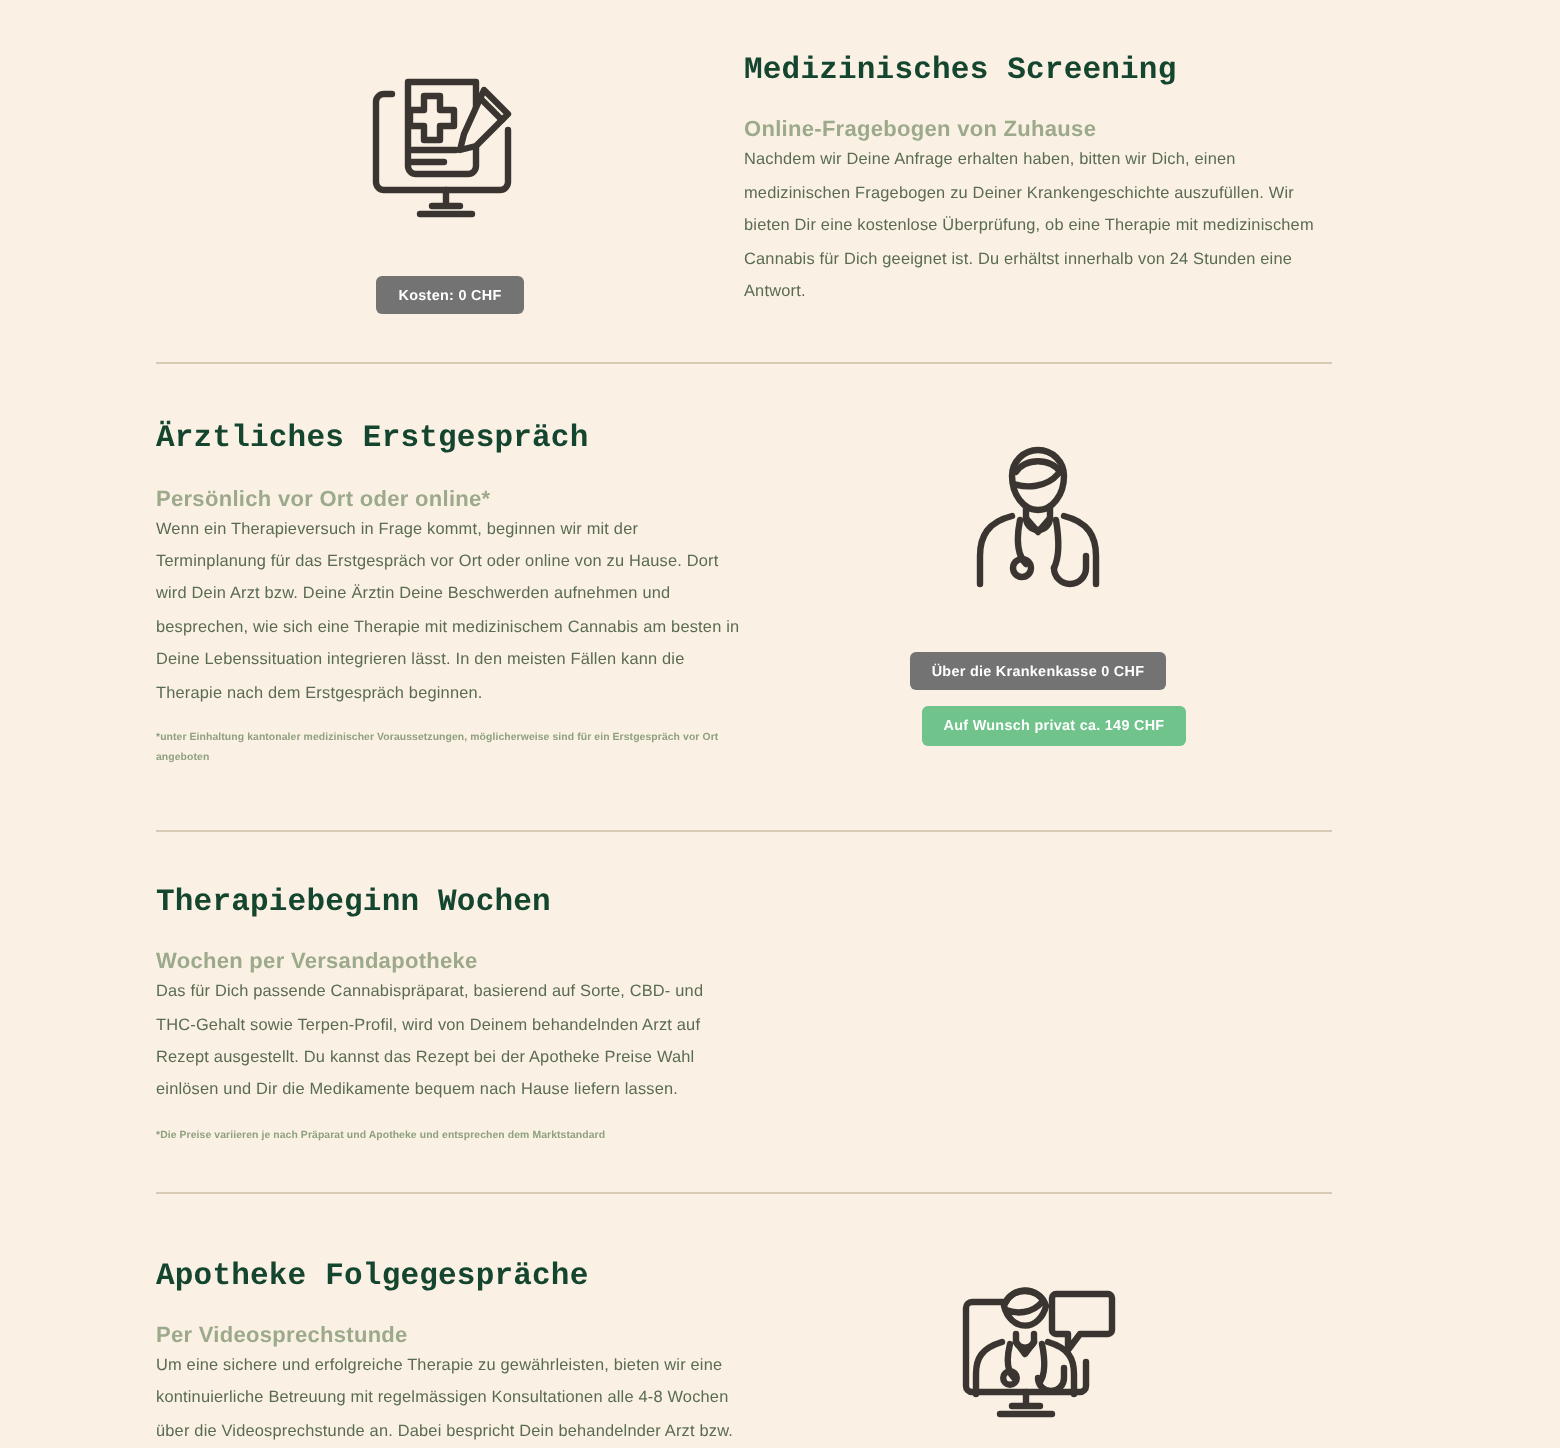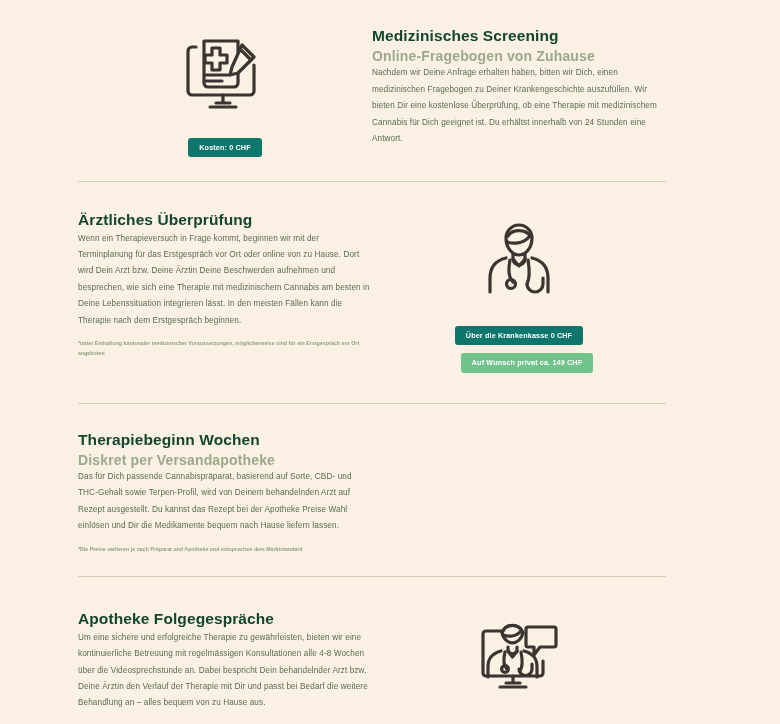--- a/index.html
+++ b/index.html
@@ -43,32 +43,32 @@
   .icon-box {
     width: 132px;
     height: 104px;
     display: flex;
     align-items: center;
     justify-content: center;
   }
   .icon-box svg { display: block; }
 
   .step-title {
-    font-family: Liberation Sans, sans-serif;
+    font-family: Liberation Mono, monospace;
     font-weight: bold;
     font-size: 15.5px;
     color: #14452F;
     letter-spacing: 0.1px;
     line-height: 1.25;
   }
   .step-sub {
-    font-size: 14px;
+    font-size: 11px;
     color: #9CA98A;
     letter-spacing: 0.15px;
-    margin-top: 3px;
+    margin-top: 14px;
     font-weight: bold;
   }
   .step-body {
     font-size: 8.2px;
     line-height: 2.0;
     color: #5A6B52;
     margin-top: 1px;
     letter-spacing: 0.1px;
   }
   .step-note {
@@ -91,21 +91,21 @@
     display: inline-block;
     font-size: 7.2px;
     font-weight: bold;
     letter-spacing: 0.15px;
     padding: 6px 11px;
     border-radius: 3px;
     white-space: nowrap;
     color: #FFFFFF;
     line-height: 1;
   }
-  .badge.dark { background: #0f766e; }
+  .badge.dark { background: #737373; }
   .badge.light { background: #6FC38B; margin-left: 16px; }
 
   .divider {
     width: 588px;
     height: 1px;
     background: #D8CBB4;
     margin: 0;
   }
 </style>
 </head>
@@ -156,32 +156,33 @@
             <circle cx="31" cy="64" r="4.5"></circle>
             <path d="M47 64 a8 8 0 0 0 16 0 v-6"></path>
           </svg>
         </div>
         <div class="badges" style="margin-top:16px;">
           <span class="badge dark">Über die Krankenkasse 0 CHF</span>
           <span class="badge light">Auf Wunsch privat ca. 149 CHF</span>
         </div>
       </div>
       <div class="col-text">
-        <h3 class="step-title">Ärztliches Überprüfung</h3>
+        <h3 class="step-title">Ärztliches Erstgespräch</h3>
+        <div class="step-sub">Persönlich vor Ort oder online*</div>
         <p class="step-body">Wenn ein Therapieversuch in Frage kommt, beginnen wir mit der Terminplanung für das Erstgespräch vor Ort oder online von zu Hause. Dort wird Dein Arzt bzw. Deine Ärztin Deine Beschwerden aufnehmen und besprechen, wie sich eine Therapie mit medizinischem Cannabis am besten in Deine Lebenssituation integrieren lässt. In den meisten Fällen kann die Therapie nach dem Erstgespräch beginnen.</p>
         <p class="step-note">*unter Einhaltung kantonaler medizinischer Voraussetzungen, möglicherweise sind für ein Erstgespräch vor Ort angeboten</p>
       </div>
     </div>
 
     <div class="divider" style="margin-top:30px;"></div>
 
     <div class="step" style="padding-top:22px;">
       <div class="col-text">
         <h3 class="step-title">Therapiebeginn Wochen</h3>
-        <div class="step-sub">Diskret per Versandapotheke</div>
+        <div class="step-sub">Wochen per Versandapotheke</div>
         <p class="step-body">Das für Dich passende Cannabispräparat, basierend auf Sorte, CBD- und THC-Gehalt sowie Terpen-Profil, wird von Deinem behandelnden Arzt auf Rezept ausgestellt. Du kannst das Rezept bei der Apotheke Preise Wahl einlösen und Dir die Medikamente bequem nach Hause liefern lassen.</p>
         <p class="step-note">*Die Preise variieren je nach Präparat und Apotheke und entsprechen dem Marktstandard</p>
       </div>
     </div>
 
     <div class="divider" style="margin-top:22px;"></div>
 
     <div class="step reverse" style="padding-top:28px;">
       <div class="col-media">
         <div class="icon-box">
@@ -199,18 +200,19 @@
             <path d="M43 31 c2 10 1 16 -1 19"></path>
             <circle cx="27" cy="48" r="3.4"></circle>
             <path d="M41 48 a6.5 6.5 0 0 0 13 0 v-5"></path>
             <path d="M50 6 H76 a2 2 0 0 1 2 2 V24 a2 2 0 0 1-2 2 H62 l-6 8 v-8 H50 a2 2 0 0 1-2-2 V8 a2 2 0 0 1 2-2 Z" fill="#FAF1E4"></path>
           </svg>
         </div>
 
       </div>
       <div class="col-text">
         <h3 class="step-title">Apotheke Folgegespräche</h3>
+        <div class="step-sub">Per Videosprechstunde</div>
         <p class="step-body">Um eine sichere und erfolgreiche Therapie zu gewährleisten, bieten wir eine kontinuierliche Betreuung mit regelmässigen Konsultationen alle 4-8 Wochen über die Videosprechstunde an. Dabei bespricht Dein behandelnder Arzt bzw. Deine Ärztin den Verlauf der Therapie mit Dir und passt bei Bedarf die weitere Behandlung an – alles bequem von zu Hause aus.</p>
       </div>
     </div>
 
   </div>
 </div>
 
 </body></html>

